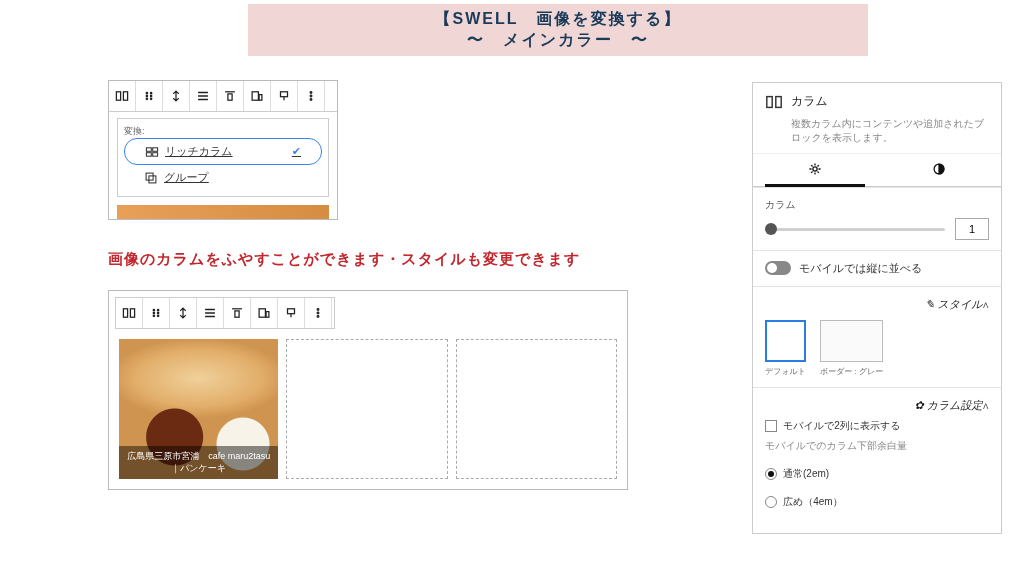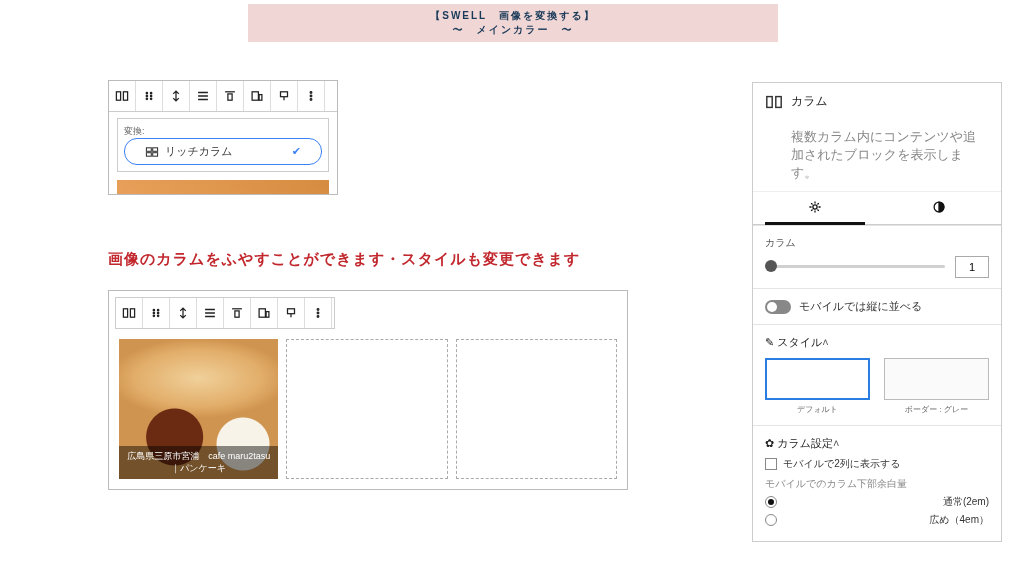--- a/index.html
+++ b/index.html
@@ -1,21 +1,21 @@
 <!DOCTYPE html>
 <html><head>
 <meta charset="utf-8">
 <style>
   * { box-sizing: border-box; margin: 0; padding: 0; font-family: "Hiragino Sans", "Meiryo", sans-serif; }
   body { width: 1024px; height: 576px; background: #fff; position: relative; }
 
   .header {
-    position: absolute; top: 4px; left: 248px; width: 530px;
+    position: absolute; top: 4px; left: 248px; width: 620px;
     background: #f0d6d4; text-align: center; padding: 5px 0;
-    font-weight: bold; color: #1a3a5a; font-size: 10px;
+    font-weight: bold; color: #1a3a5a; font-size: 16px;
     letter-spacing: 2px;
   }
 
   
   .block1 {
     position: absolute; top: 80px; left: 108px; width: 230px;
     border: 1px solid #bbb;
   }
   .toolbar {
     display: flex; background: #fff; border-bottom: 1px solid #ccc;
@@ -27,20 +27,21 @@
   .tool svg { width: 14px; height: 14px; stroke: #222; fill: none; stroke-width: 1.8; }
 
   .popover {
     margin: 6px 8px 8px; background: #fff; border: 1px solid #ccc; padding: 6px;
   }
   .popover-label { font-size: 9px; color: #666; }
   .option-row {
     display: flex; align-items: center; gap: 6px; padding: 5px 20px;
     font-size: 11px; color: #333; cursor: pointer;
     border-radius:13px;
+    text-decoration:underline;
   }
   .option-row.selected {
     border: 1px solid #3b82f6; justify-content: space-between;
   }
   .option-row.selected::after {
     content: "✔"; color: #3b82f6; font-size: 11px;
   }
   .option-row .icon { width: 14px; height: 14px; display: inline-flex; }
   .option-row .icon svg { width: 14px; height: 14px; stroke: #333; fill: none; stroke-width: 1.5; }
   .bg-strip {
@@ -83,56 +84,56 @@
 
   
   .sidebar {
     position: absolute; top: 82px; right: 22px; width: 250px;
     border: 1px solid #ccc; background: #fff; font-size: 11px; color: #333;
   }
   .side-head { display: flex; gap: 8px; padding: 10px 12px 8px; }
   .side-head .icon { width: 18px; height: 18px; }
   .side-head .icon svg { width: 18px; height: 18px; stroke:#333; fill:none; stroke-width:1.6;}
   .side-head-txt .title { font-size: 12px; color:#222; }
-  .side-head-txt .desc { font-size: 13px; color:#888; margin-top:18px; line-height:1.4;}
+  .side-head-txt .desc { font-size: 10px; color:#888; margin-top:7px; line-height:1.4;}
   .side-tabs { display: flex; border-top:1px solid #eee; border-bottom:1px solid #ccc;}
   .side-tab { flex:1; text-align:center; padding:8px 0; cursor:pointer; position:relative;}
   .side-tab.active::after { content:""; position:absolute; left:10%; right:10%; bottom:-1px; height:3px; background:#111;}
   .side-tab svg { width:14px; height:14px; stroke:#111; fill:none; stroke-width:1.8;}
 
   .side-section { border-top:1px solid #e4e4e4; padding:10px 12px; }
-  .side-section .sec-title { display:flex; justify-content:flex-start; align-items:center; font-size:11px; color:#222; cursor:pointer;}
+  .side-section .sec-title { display:flex; justify-content:flex-end; align-items:center; font-size:11px; color:#222; cursor:pointer;font-style:italic;}
   .side-section .sec-title .chev { font-size:11px; color:#555;}
 
   .col-count { display:flex; align-items:center; gap:10px; }
   .slider-track { flex:1; height:3px; background:#d0d0d0; position:relative; border-radius:2px;}
   .slider-thumb { position:absolute; left:0; top:-5px; width:12px; height:12px; background:#555; border-radius:50%;}
   .col-count input {
     width:34px; height:22px; border:1px solid #aaa; text-align:center; font-size:11px;
   }
 
-  .toggle-row { display:flex; align-items:flex-end; gap:8px; padding:10px 12px; border-top:1px solid #e4e4e4;}
+  .toggle-row { display:flex; align-items:flex-start; gap:8px; padding:10px 12px; border-top:1px solid #e4e4e4;}
   .toggle {
     width:26px; height:14px; background:#888; border-radius:8px; position:relative;
   }
   .toggle::after {
     content:""; position:absolute; top:2px; left:2px; width:10px; height:10px; background:#fff; border-radius:50%;
   }
 
-  .style-grid { display:grid; grid-template-columns:1fr 1fr; gap:10px 14px; margin-top:8px;}
+  .style-grid { display:grid; grid-template-columns:1fr 1fr 1fr 1fr; gap:10px 14px; margin-top:8px;}
   .style-cell { text-align:center; }
   .style-box {
     height:42px; border:1px solid #d0d0d0; background:#fafafa; margin-bottom:4px;
   }
   .style-cell.selected .style-box { border:2px solid #2a7de1; background:#fff;}
   .style-label { font-size:8px; color:#666; white-space:nowrap; overflow:hidden; text-overflow:ellipsis;}
 
   .chk-row { display:flex; align-items:center; gap:6px; font-size:10px; margin:6px 0;}
   .chk { width:12px; height:12px; border:1px solid #888;}
-  .radio-row { display:flex; align-items:center; gap:22px; font-size:10px; margin:4px 0;justify-content:space-between;}
+  .radio-row { display:flex; align-items:center; gap:6px; font-size:10px; margin:14px 0;}
   .radio { width:12px; height:12px; border:1px solid #888; border-radius:50%; display:inline-flex; align-items:center; justify-content:center;}
   .radio.checked::after { content:""; width:6px; height:6px; background:#111; border-radius:50%;}
   .sub-label { font-size:10px; color:#888; margin:6px 0 4px;}
 </style>
 </head>
 <body>
 
 <div class="header">
   <div>【SWELL　画像を変換する】</div>
   <div>〜　メインカラー　〜</div>
@@ -200,20 +201,29 @@
             <svg viewBox="0 0 20 20">
               <rect x="2" y="4" width="7" height="5"></rect>
               <rect x="11" y="4" width="7" height="5"></rect>
               <rect x="2" y="11" width="7" height="5"></rect>
               <rect x="11" y="11" width="7" height="5"></rect>
             </svg>
           </span>
         <span>リッチカラム</span>
       </span>
     </div>
+    <div class="option-row">
+      <span class="icon">
+          <svg viewBox="0 0 20 20">
+            <rect x="3" y="3" width="10" height="10"></rect>
+            <rect x="7" y="7" width="10" height="10"></rect>
+          </svg>
+        </span>
+      <span>グループ</span>
+    </div>
   </div>
   <div class="bg-strip"></div>
 </div>
 
 <div class="caption">画像のカラムをふやすことができます・スタイルも変更できます</div>
 
 <div class="block2">
   <div class="toolbar" style="width:220px;border:1px solid #ccc;margin:6px 0 6px 6px;">
     <div class="tool">
         <svg viewBox="0 0 20 20">

